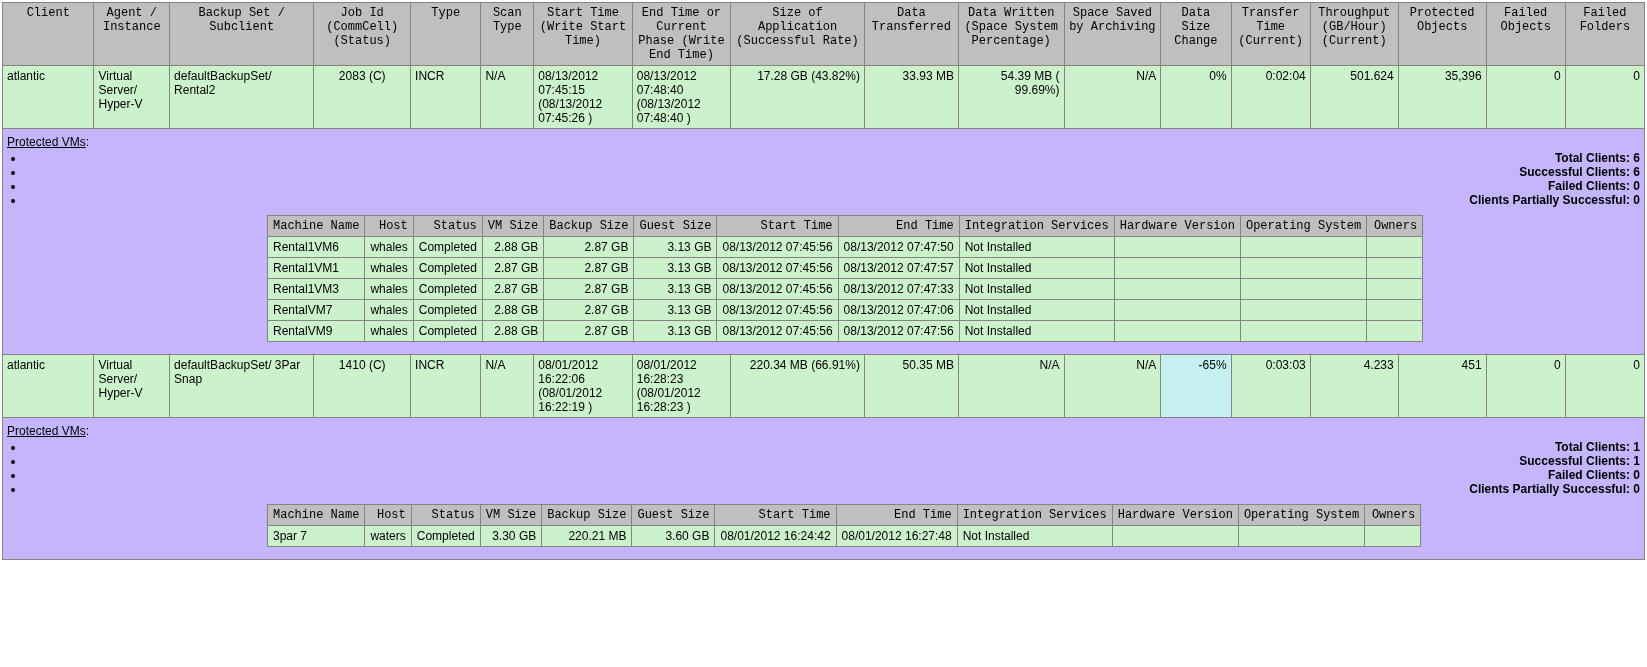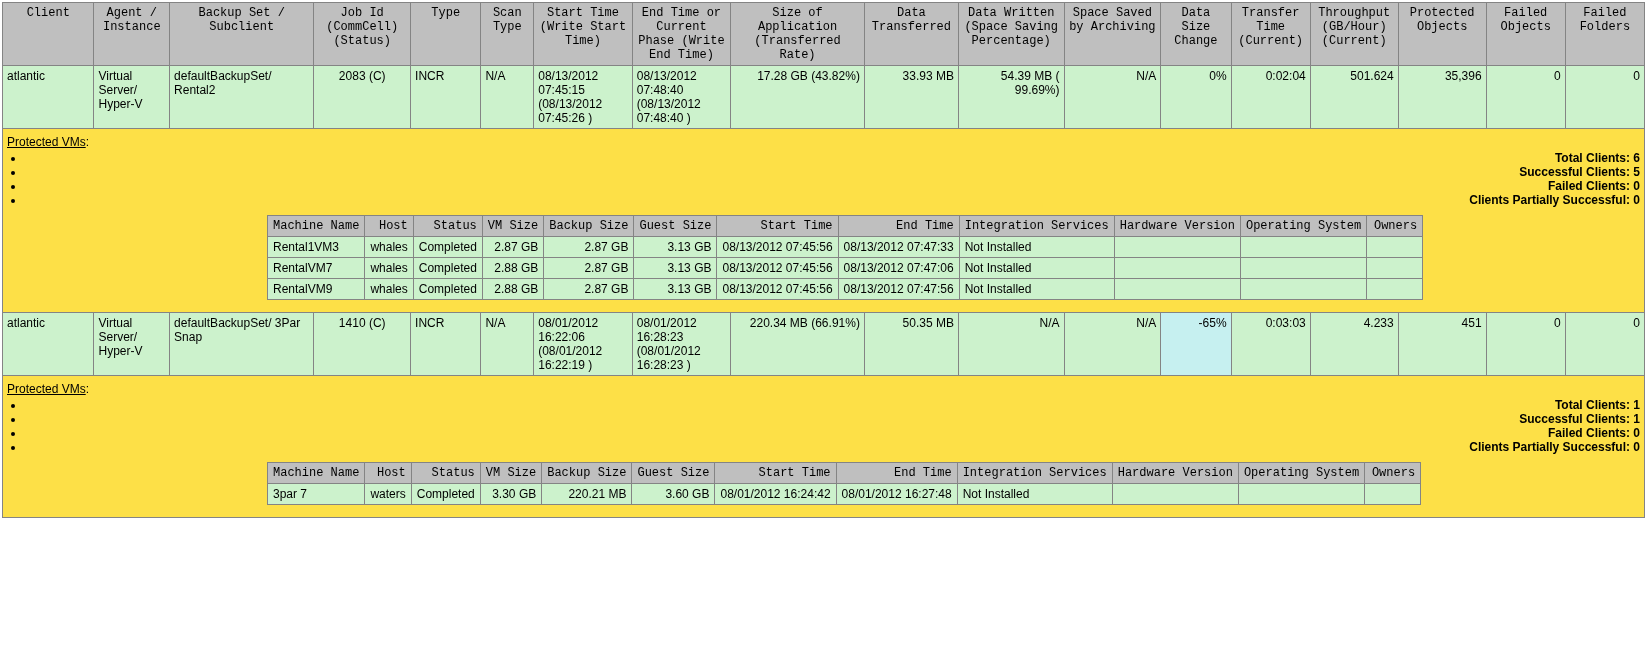--- a/index.html
+++ b/index.html
@@ -35,21 +35,21 @@
   .cyan {
     background: #c6f0f0;
   }
   .num {
     text-align: right;
   }
   .ctr {
     text-align: center;
   }
   .detail-cell {
-    background: #fde047;
+    background: #c4b5fd;
     padding: 6px 4px 12px 4px;
   }
   .protected-title {
     text-decoration: underline;
   }
   .detail-cell ul {
     margin: 2px 0 8px 18px;
     padding: 0;
   }
   .detail-cell li {
@@ -96,23 +96,23 @@
   <thead>
     <tr id="main-header-row">
         <th>Client</th>
         <th>Agent / Instance</th>
         <th>Backup Set / Subclient</th>
         <th>Job Id (CommCell) (Status)</th>
         <th>Type</th>
         <th>Scan Type</th>
         <th>Start Time (Write Start Time)</th>
         <th>End Time or Current Phase (Write End Time)</th>
-        <th>Size of Application (Transferred Rate)</th>
+        <th>Size of Application (Successful Rate)</th>
         <th>Data Transferred</th>
-        <th>Data Written (Space Saving Percentage)</th>
+        <th>Data Written (Space System Percentage)</th>
         <th>Space Saved by Archiving</th>
         <th>Data Size Change</th>
         <th>Transfer Time (Current)</th>
         <th>Throughput (GB/Hour) (Current)</th>
         <th>Protected Objects</th>
         <th>Failed Objects</th>
         <th>Failed Folders</th>
       </tr>
   </thead>
   <tbody id="main-body">
@@ -132,41 +132,69 @@
         <td class="g num">0%</td>
         <td class="g num">0:02:04</td>
         <td class="g num">501.624</td>
         <td class="g num">35,396</td>
         <td class="g num">0</td>
         <td class="g num">0</td>
       </tr>
       <tr>
         <td colspan="18" class="detail-cell"><span class="protected-title">Protected VMs</span>:<ul>
             <li>Total Clients: 6</li>
-            <li>Successful Clients: 5</li>
+            <li>Successful Clients: 6</li>
             <li>Failed Clients: 0</li>
             <li>Clients Partially Successful: 0</li>
           </ul><table class="sub-table">
             <thead>
               <tr>
                 <th>Machine Name</th>
                 <th>Host</th>
                 <th>Status</th>
                 <th>VM Size</th>
                 <th>Backup Size</th>
                 <th>Guest Size</th>
                 <th>Start Time</th>
                 <th>End Time</th>
                 <th>Integration Services</th>
                 <th>Hardware Version</th>
                 <th>Operating System</th>
                 <th>Owners</th>
               </tr>
             </thead>
             <tbody>
+              <tr>
+                <td class="g">Rental1VM6</td>
+                <td class="g">whales</td>
+                <td class="g">Completed</td>
+                <td class="g num">2.88 GB</td>
+                <td class="g num">2.87 GB</td>
+                <td class="g num">3.13 GB</td>
+                <td class="g">08/13/2012 07:45:56</td>
+                <td class="g">08/13/2012 07:47:50</td>
+                <td class="g">Not Installed</td>
+                <td class="g" style="min-width: 95px;"></td>
+                <td class="g" style="min-width: 100px;"></td>
+                <td class="g" style="min-width: 45px;"></td>
+              </tr>
+              <tr>
+                <td class="g">Rental1VM1</td>
+                <td class="g">whales</td>
+                <td class="g">Completed</td>
+                <td class="g num">2.87 GB</td>
+                <td class="g num">2.87 GB</td>
+                <td class="g num">3.13 GB</td>
+                <td class="g">08/13/2012 07:45:56</td>
+                <td class="g">08/13/2012 07:47:57</td>
+                <td class="g">Not Installed</td>
+                <td class="g" style="min-width: 95px;"></td>
+                <td class="g" style="min-width: 100px;"></td>
+                <td class="g" style="min-width: 45px;"></td>
+              </tr>
               <tr>
                 <td class="g">Rental1VM3</td>
                 <td class="g">whales</td>
                 <td class="g">Completed</td>
                 <td class="g num">2.87 GB</td>
                 <td class="g num">2.87 GB</td>
                 <td class="g num">3.13 GB</td>
                 <td class="g">08/13/2012 07:45:56</td>
                 <td class="g">08/13/2012 07:47:33</td>
                 <td class="g">Not Installed</td>

